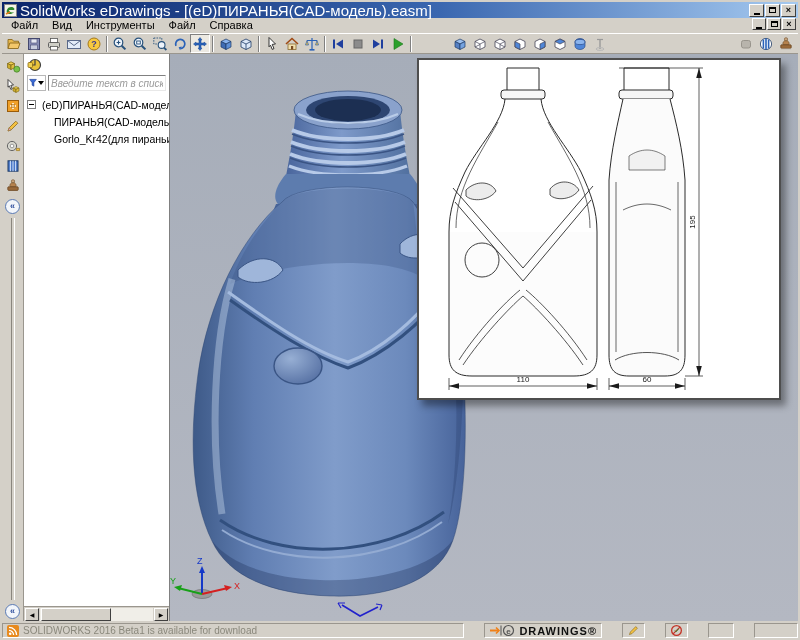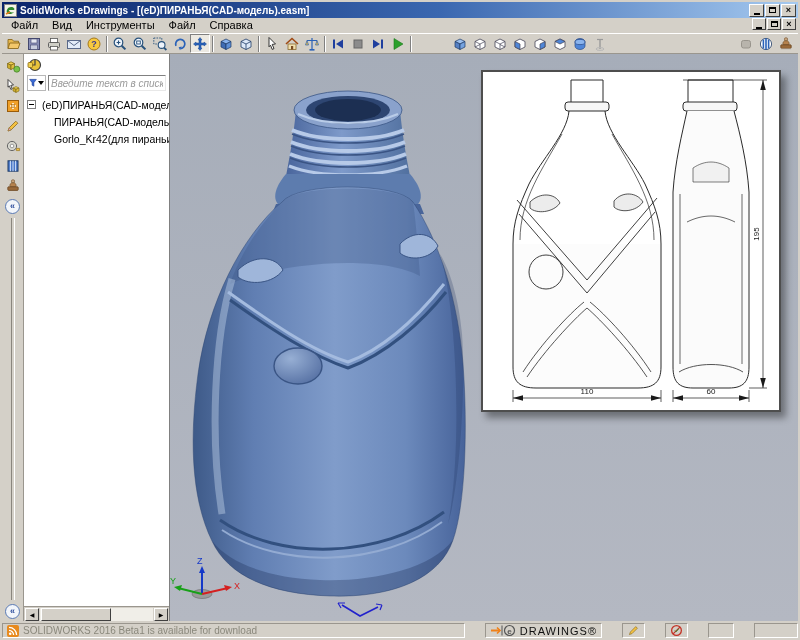--- a/index.html
+++ b/index.html
@@ -1,21 +1,21 @@
 <!DOCTYPE html>
 <html><head>
 <meta charset="utf-8">
 <style>
 *{margin:0;padding:0;box-sizing:border-box}
 html,body{width:800px;height:640px;overflow:hidden}
 body{font-family:"Liberation Sans",sans-serif;background:#d4d0c8}
 .app{width:800px;height:640px;background:#d4d0c8;padding:2px;display:flex;flex-direction:column}
 
 .titlebar{height:16px;background:linear-gradient(90deg,#0a246a,#3a67b0 55%,#a6caf0);display:flex;align-items:center;padding:0 2px;gap:3px;flex:none}
-.title-text{color:#fff;font-size:10px;font-weight:bold;white-space:nowrap;line-height:15px}
+.title-text{color:#fff;font-size:15px;font-weight:normal;white-space:nowrap;line-height:15px}
 .wbtns{margin-left:auto;display:flex;gap:1px}
 .wbtn{width:15px;height:13px;background:#d4d0c8;border:1px solid;border-color:#fff #404040 #404040 #fff;display:flex;align-items:center;justify-content:center;font-size:9px;font-weight:bold;color:#000;line-height:1}
 .wbtn.small{width:14px;height:12px}
 .g-min{width:6px;height:2px;background:#000;margin-top:7px}
 .g-res{width:7px;height:6px;border:1px solid #000;border-top-width:2px}
 
 .menubar{height:15px;display:flex;font-size:11px;padding:0 2px;flex:none}
 .menu-item{padding:0 7px;line-height:14px;color:#000}
 
 .toolbar{height:21px;display:flex;align-items:center;padding:0 2px;border-top:1px solid #fff;border-bottom:1px solid #9a968e;flex:none}
@@ -43,26 +43,26 @@
 .expander{width:9px;height:9px;border:1px solid #808080;background:#fff;position:relative;flex:none}
 .expander::before{content:"";position:absolute;left:1px;right:1px;top:3px;height:1px;background:#000}
 .tree-label{font-size:10.5px}
 .hscroll{height:15px;background:#d4d0c8;display:flex;align-items:center;border-top:1px solid #9a968e;padding:0 1px}
 .sbtn{width:14px;height:13px;background:#d4d0c8;border:1px solid;border-color:#fff #404040 #404040 #fff;font-size:6px;display:flex;align-items:center;justify-content:center;color:#000;flex:none}
 .strack{flex:1;height:13px;background:#f0eee8;position:relative;margin:0 1px}
 .sthumb{position:absolute;left:1px;top:0;width:62%;height:13px;background:#d4d0c8;border:1px solid;border-color:#fff #404040 #404040 #fff}
 
 .viewport{flex:1;position:relative;background:linear-gradient(180deg,#a6adb9,#b4b8c2);overflow:hidden}
 .model-svg{position:absolute;left:0;top:0}
-.inset{position:absolute;top:16px;right:17px;width:300px;height:342px;background:#fff;border:2px solid #4e4e4e;box-shadow:5px 6px 7px rgba(0,0,0,.38)}
+.inset{position:absolute;top:4px;right:17px;width:364px;height:342px;background:#fff;border:2px solid #4e4e4e;box-shadow:5px 6px 7px rgba(0,0,0,.38)}
 
 .statusbar{height:17px;display:flex;align-items:stretch;gap:20px;padding-top:2px;flex:none}
 .scell{border:1px solid;border-color:#9a968e #fff #fff #9a968e;display:flex;align-items:center;font-size:10px;color:#8a887c;padding:0 4px;gap:4px;overflow:hidden}
 .scell.grow{flex:1}
-.brand{font-weight:normal;color:#101010;font-size:11px;letter-spacing:1px;white-space:nowrap}
+.brand{font-weight:bold;color:#101010;font-size:11px;letter-spacing:1px;white-space:nowrap}
 .update-link{white-space:nowrap;color:#8a887c}
 svg{display:block}
 </style>
 </head>
 <body>
 
 <div class="app">
 
   <div class="titlebar">
     <svg width="13" height="13" viewBox="0 0 13 13">

